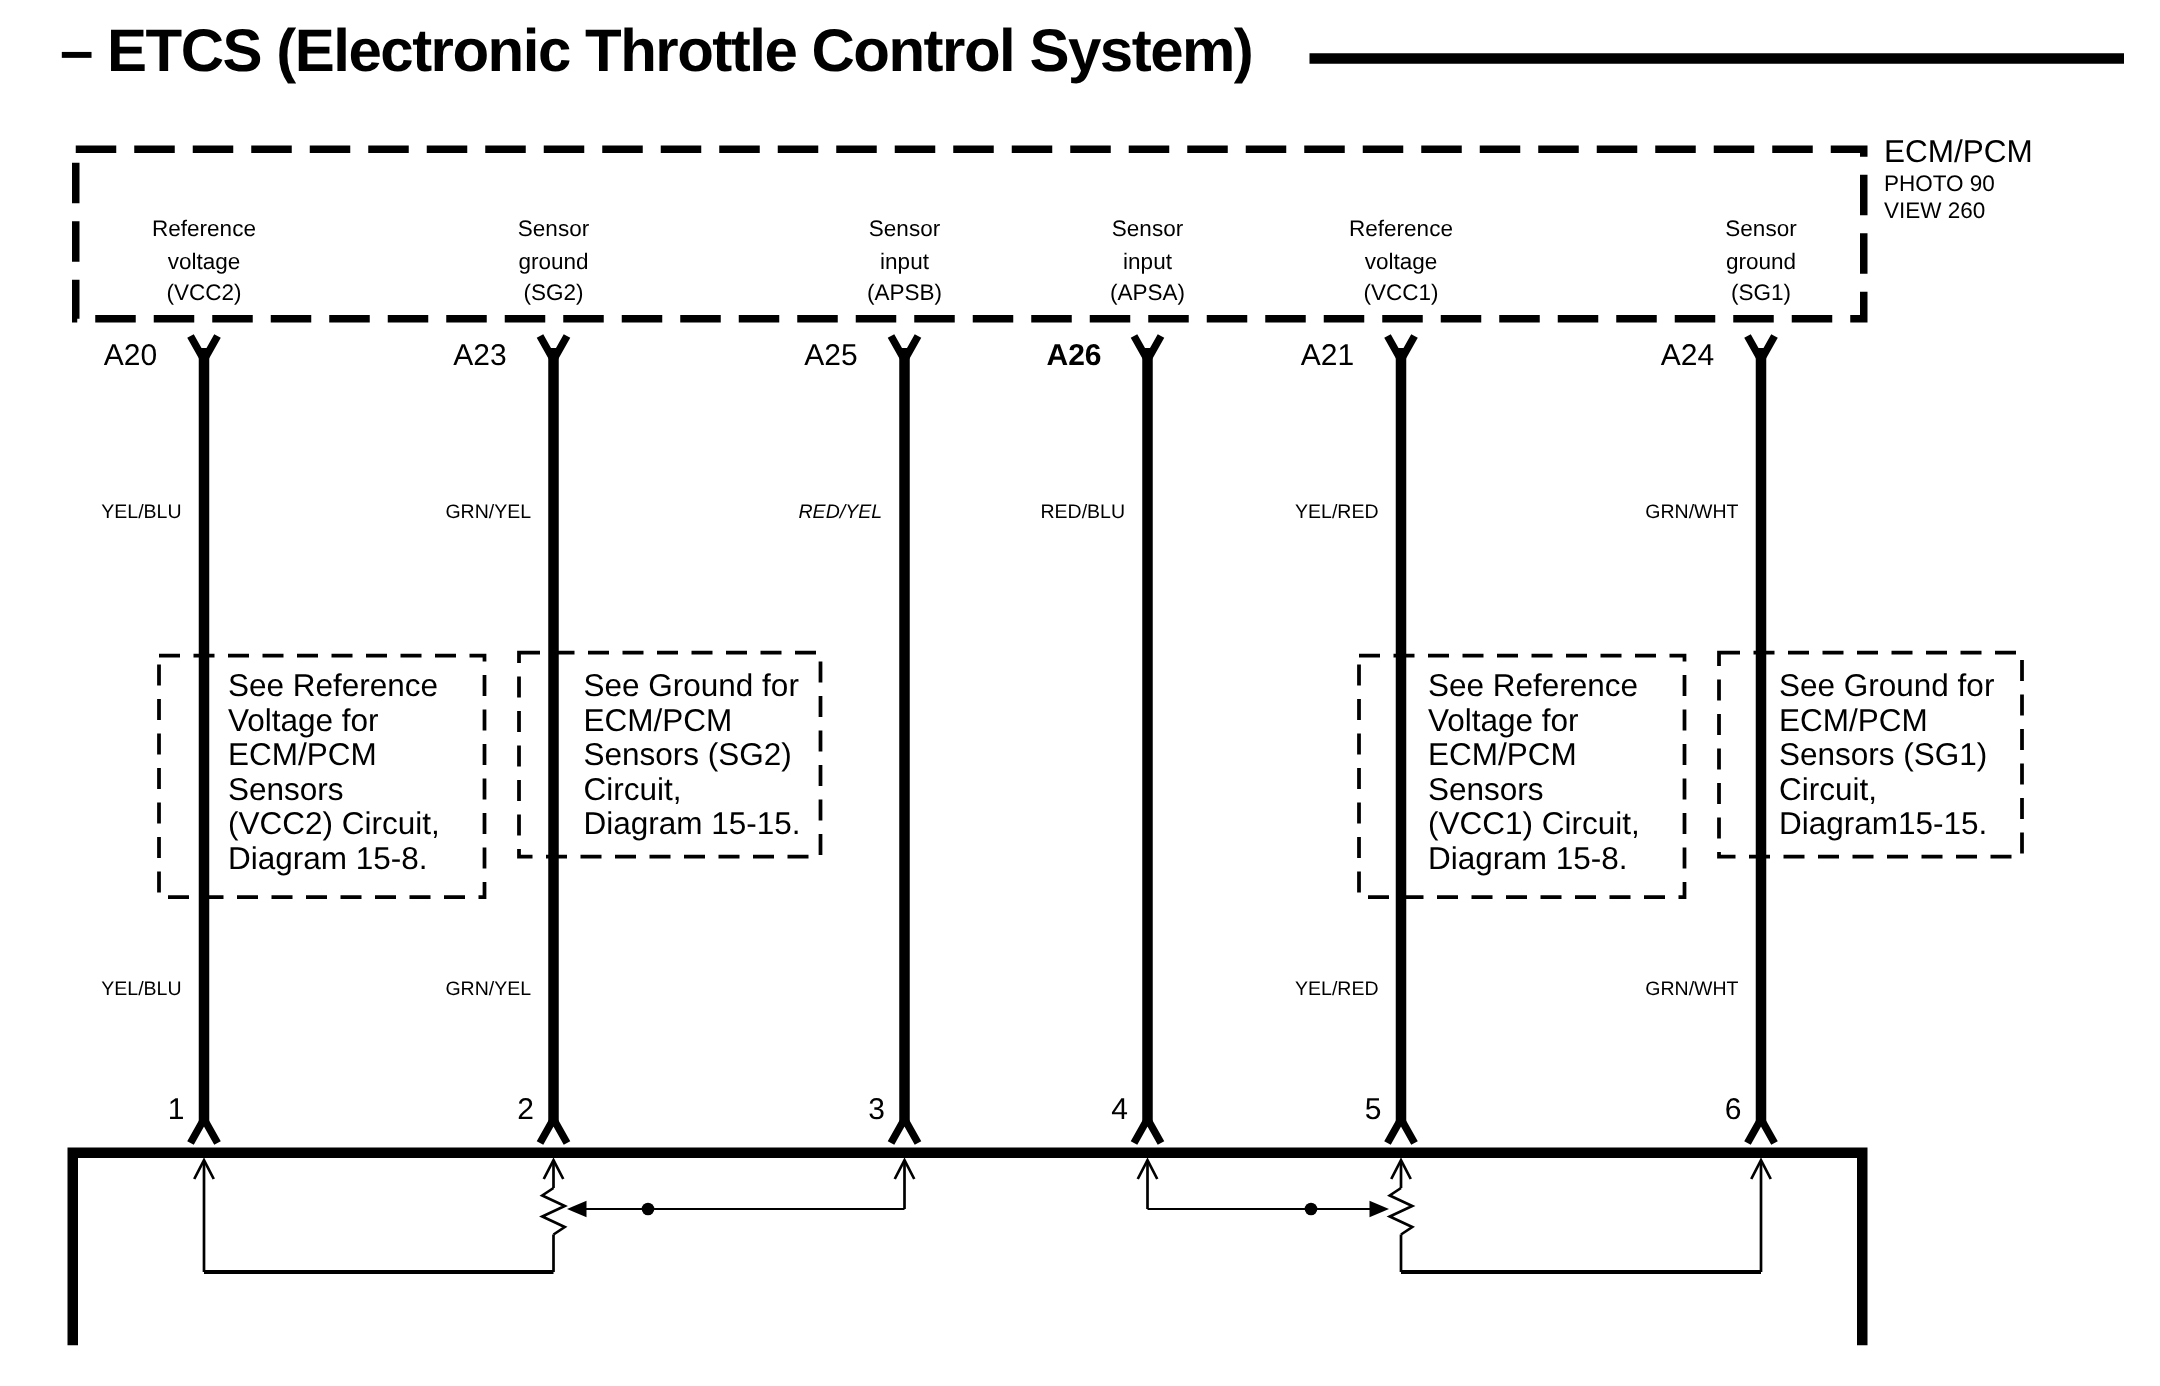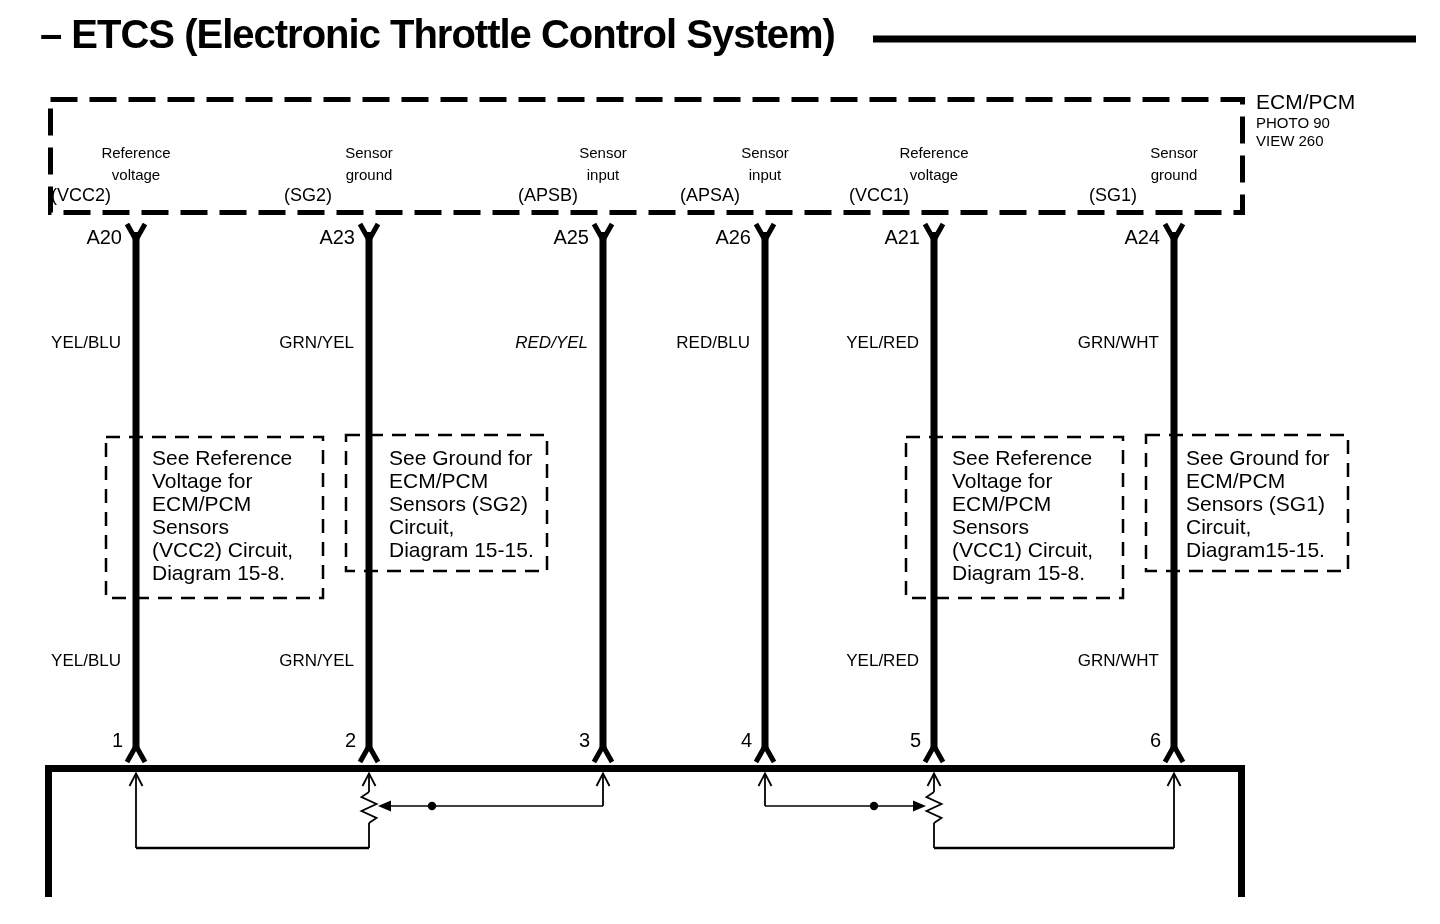--- a/index.html
+++ b/index.html
@@ -6,25 +6,25 @@
   #stage{
     position:relative;width:1440px;height:897px;background:#ffffff;
     font-family:"Liberation Sans", sans-serif;color:#000;overflow:hidden;
   }
   #gfx{position:absolute;left:0;top:0;}
   .abs{position:absolute;}
   .title{
     font-size:40px;font-weight:bold;letter-spacing:-1px;white-space:nowrap;
   }
   .fn-label{width:170px;text-align:center;font-size:15px;line-height:22px;}
-  .fn-code{width:170px;font-size:18px;line-height:17px;margin-top:1px;}
+  .fn-code{width:170px;text-align:center;font-size:15px;line-height:17px;margin-top:1px;}
   .comp-name{font-size:21px;line-height:24px;white-space:nowrap;}
   .comp-sub{font-size:15px;line-height:17.5px;white-space:nowrap;}
-  .pin-label{width:70px;text-align:right;font-size:20px;}
-  .color-label{width:110px;text-align:right;font-size:17px;white-space:nowrap;}
+  .pin-label{width:70px;text-align:center;font-size:20px;}
+  .color-label{width:110px;text-align:right;font-size:13px;white-space:nowrap;}
   .num-label{width:40px;text-align:right;font-size:20px;}
   .note-text{font-size:21px;line-height:23px;white-space:nowrap;}
 </style>
 </head>
 <body>
 
 <div id="stage">
 
   <svg id="gfx" width="1440" height="924" viewBox="0 0 1440 924" stroke="#000" fill="none">
 
@@ -146,21 +146,21 @@
     <div class="fn-label">
       <div>Sensor</div>
       <div>ground</div>
     </div>
     <div class="fn-code">(SG1)</div>
   </div>
 
   <div class="abs pin-label" style="left:52px;top:226px;">A20</div>
   <div class="abs pin-label" style="left:285px;top:226px;">A23</div>
   <div class="abs pin-label" style="left:519px;top:226px;">A25</div>
-  <div class="abs pin-label" style="left:681px;top:226px;">A26</div>
+  <div class="abs pin-label" style="left:681px;top:226px;font-weight:bold;">A26</div>
   <div class="abs pin-label" style="left:850px;top:226px;">A21</div>
   <div class="abs pin-label" style="left:1090px;top:226px;">A24</div>
 
   <div class="abs color-label" style="left:11px;top:333px;">YEL/BLU</div>
   <div class="abs color-label" style="left:244px;top:333px;">GRN/YEL</div>
   <div class="abs color-label" style="left:478px;top:333px;font-style:italic;">RED/YEL</div>
   <div class="abs color-label" style="left:640px;top:333px;">RED/BLU</div>
   <div class="abs color-label" style="left:809px;top:333px;">YEL/RED</div>
   <div class="abs color-label" style="left:1049px;top:333px;">GRN/WHT</div>
 

